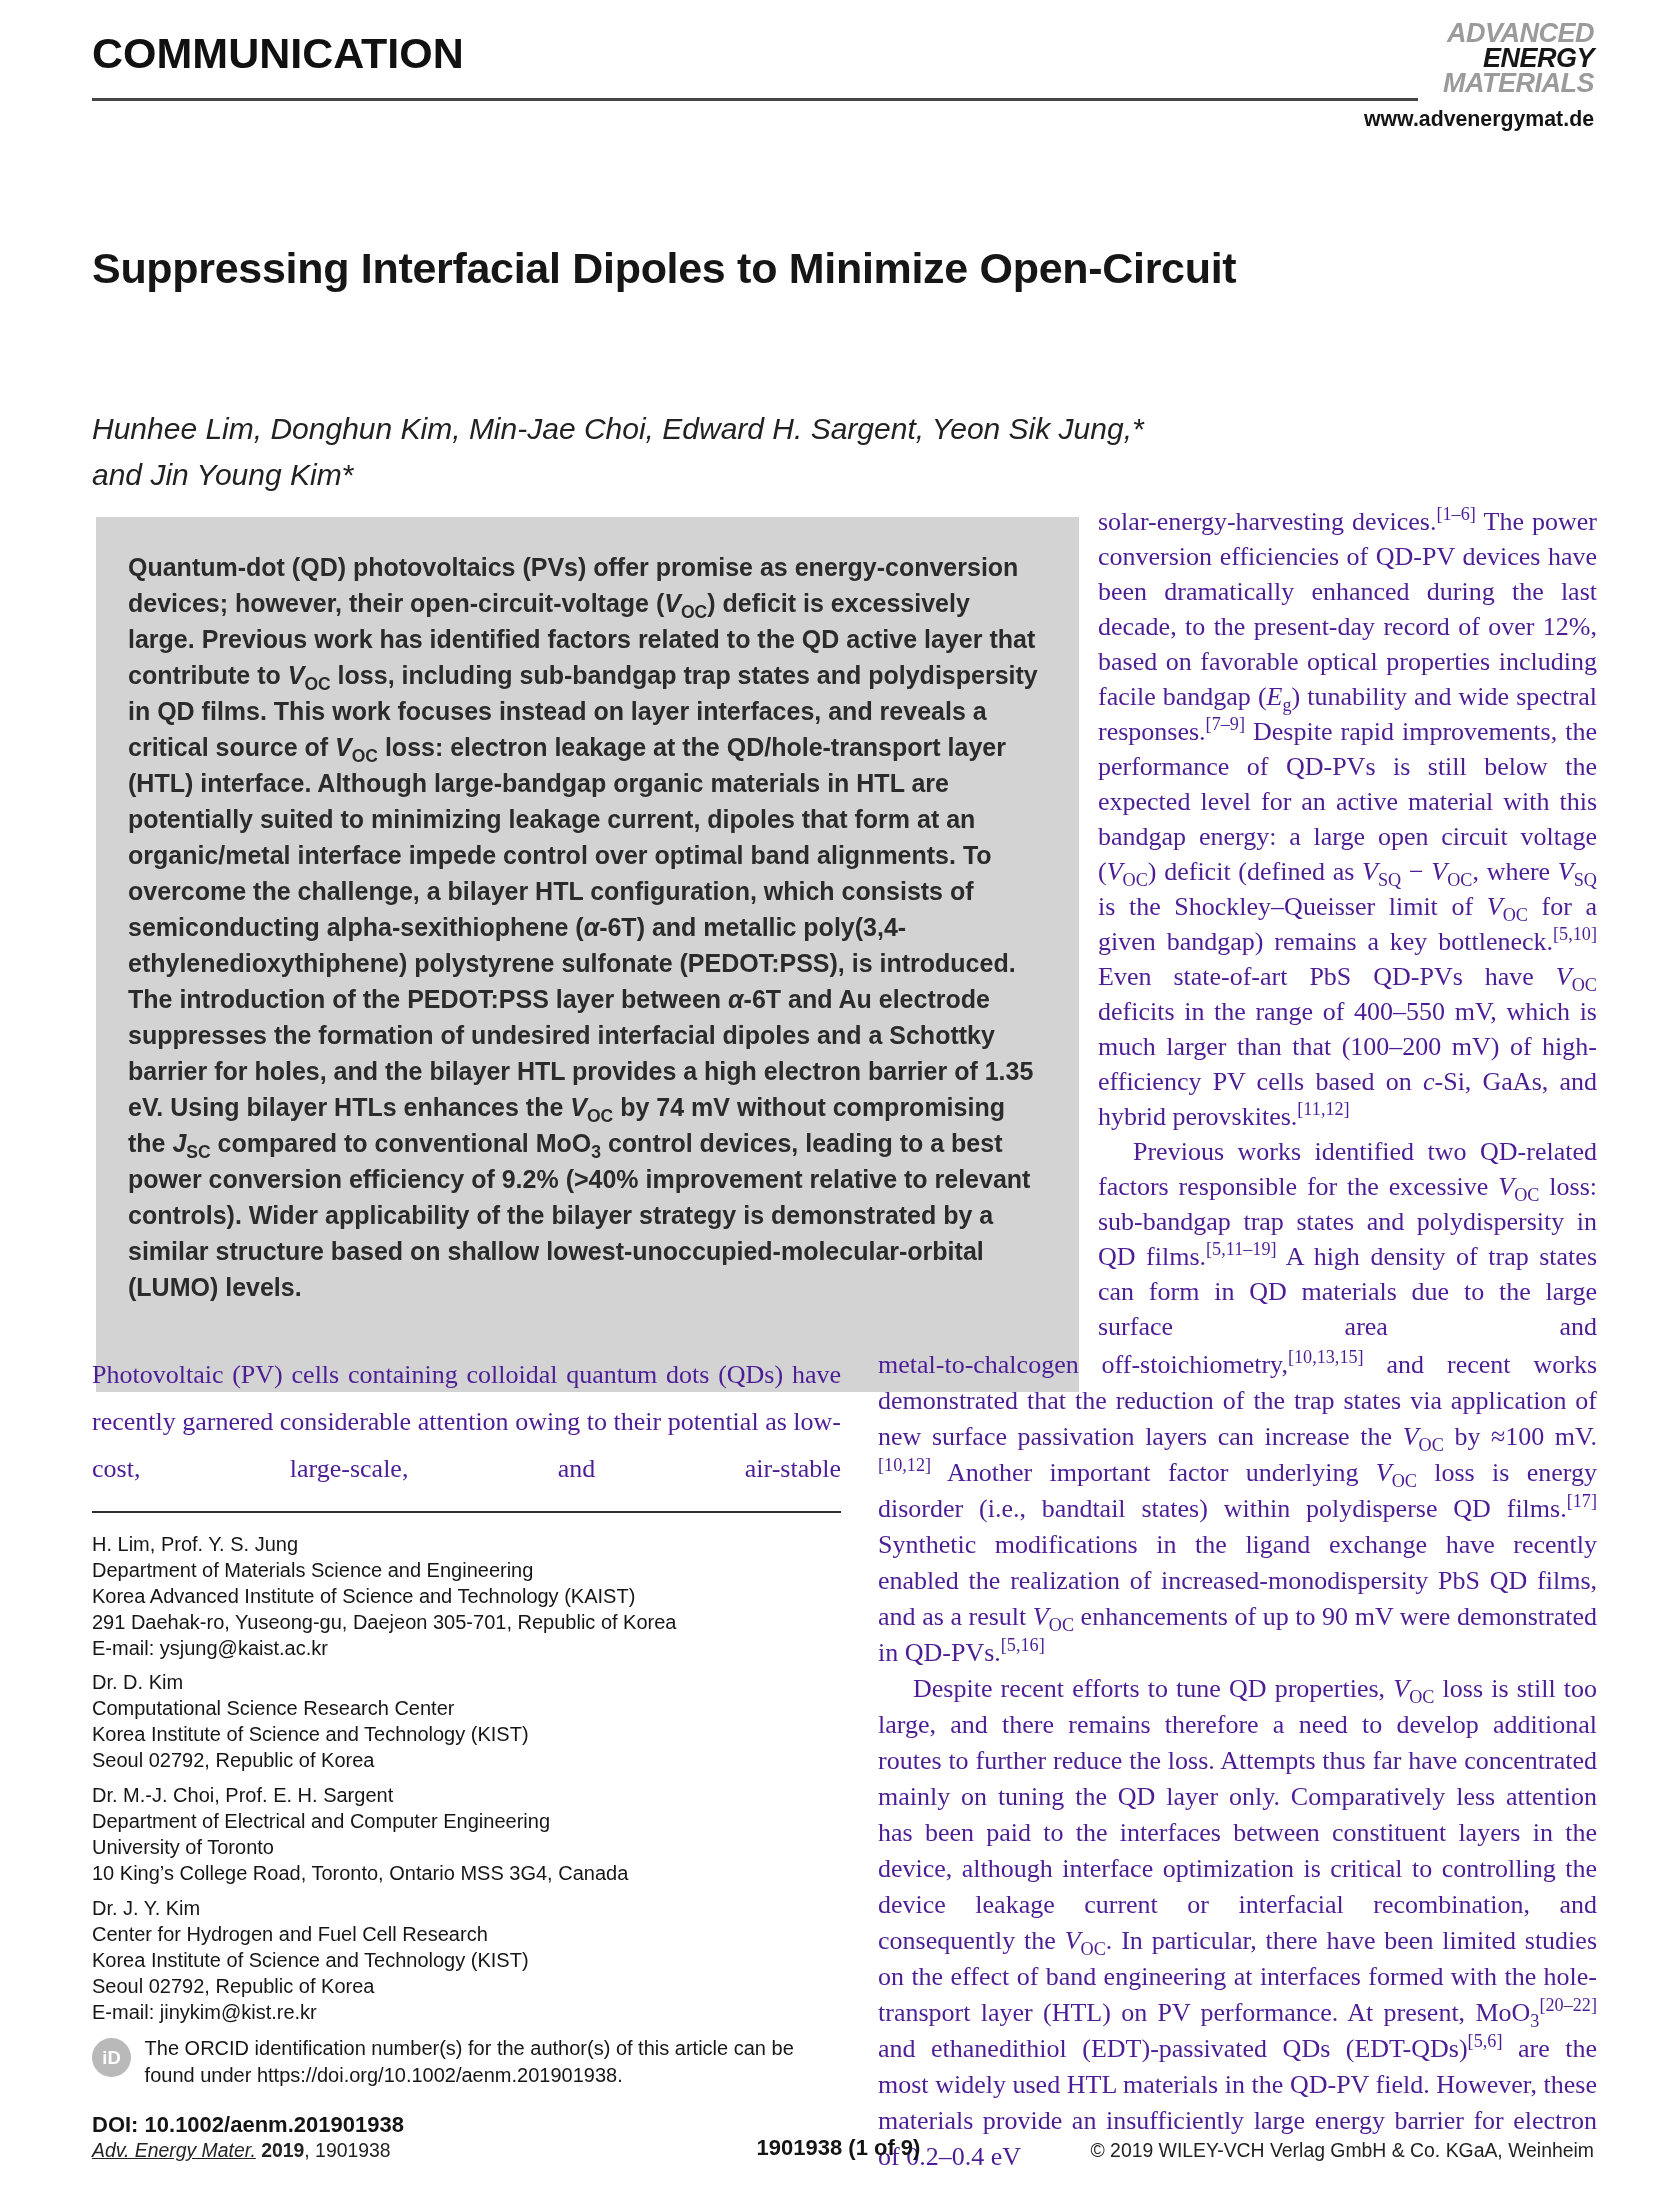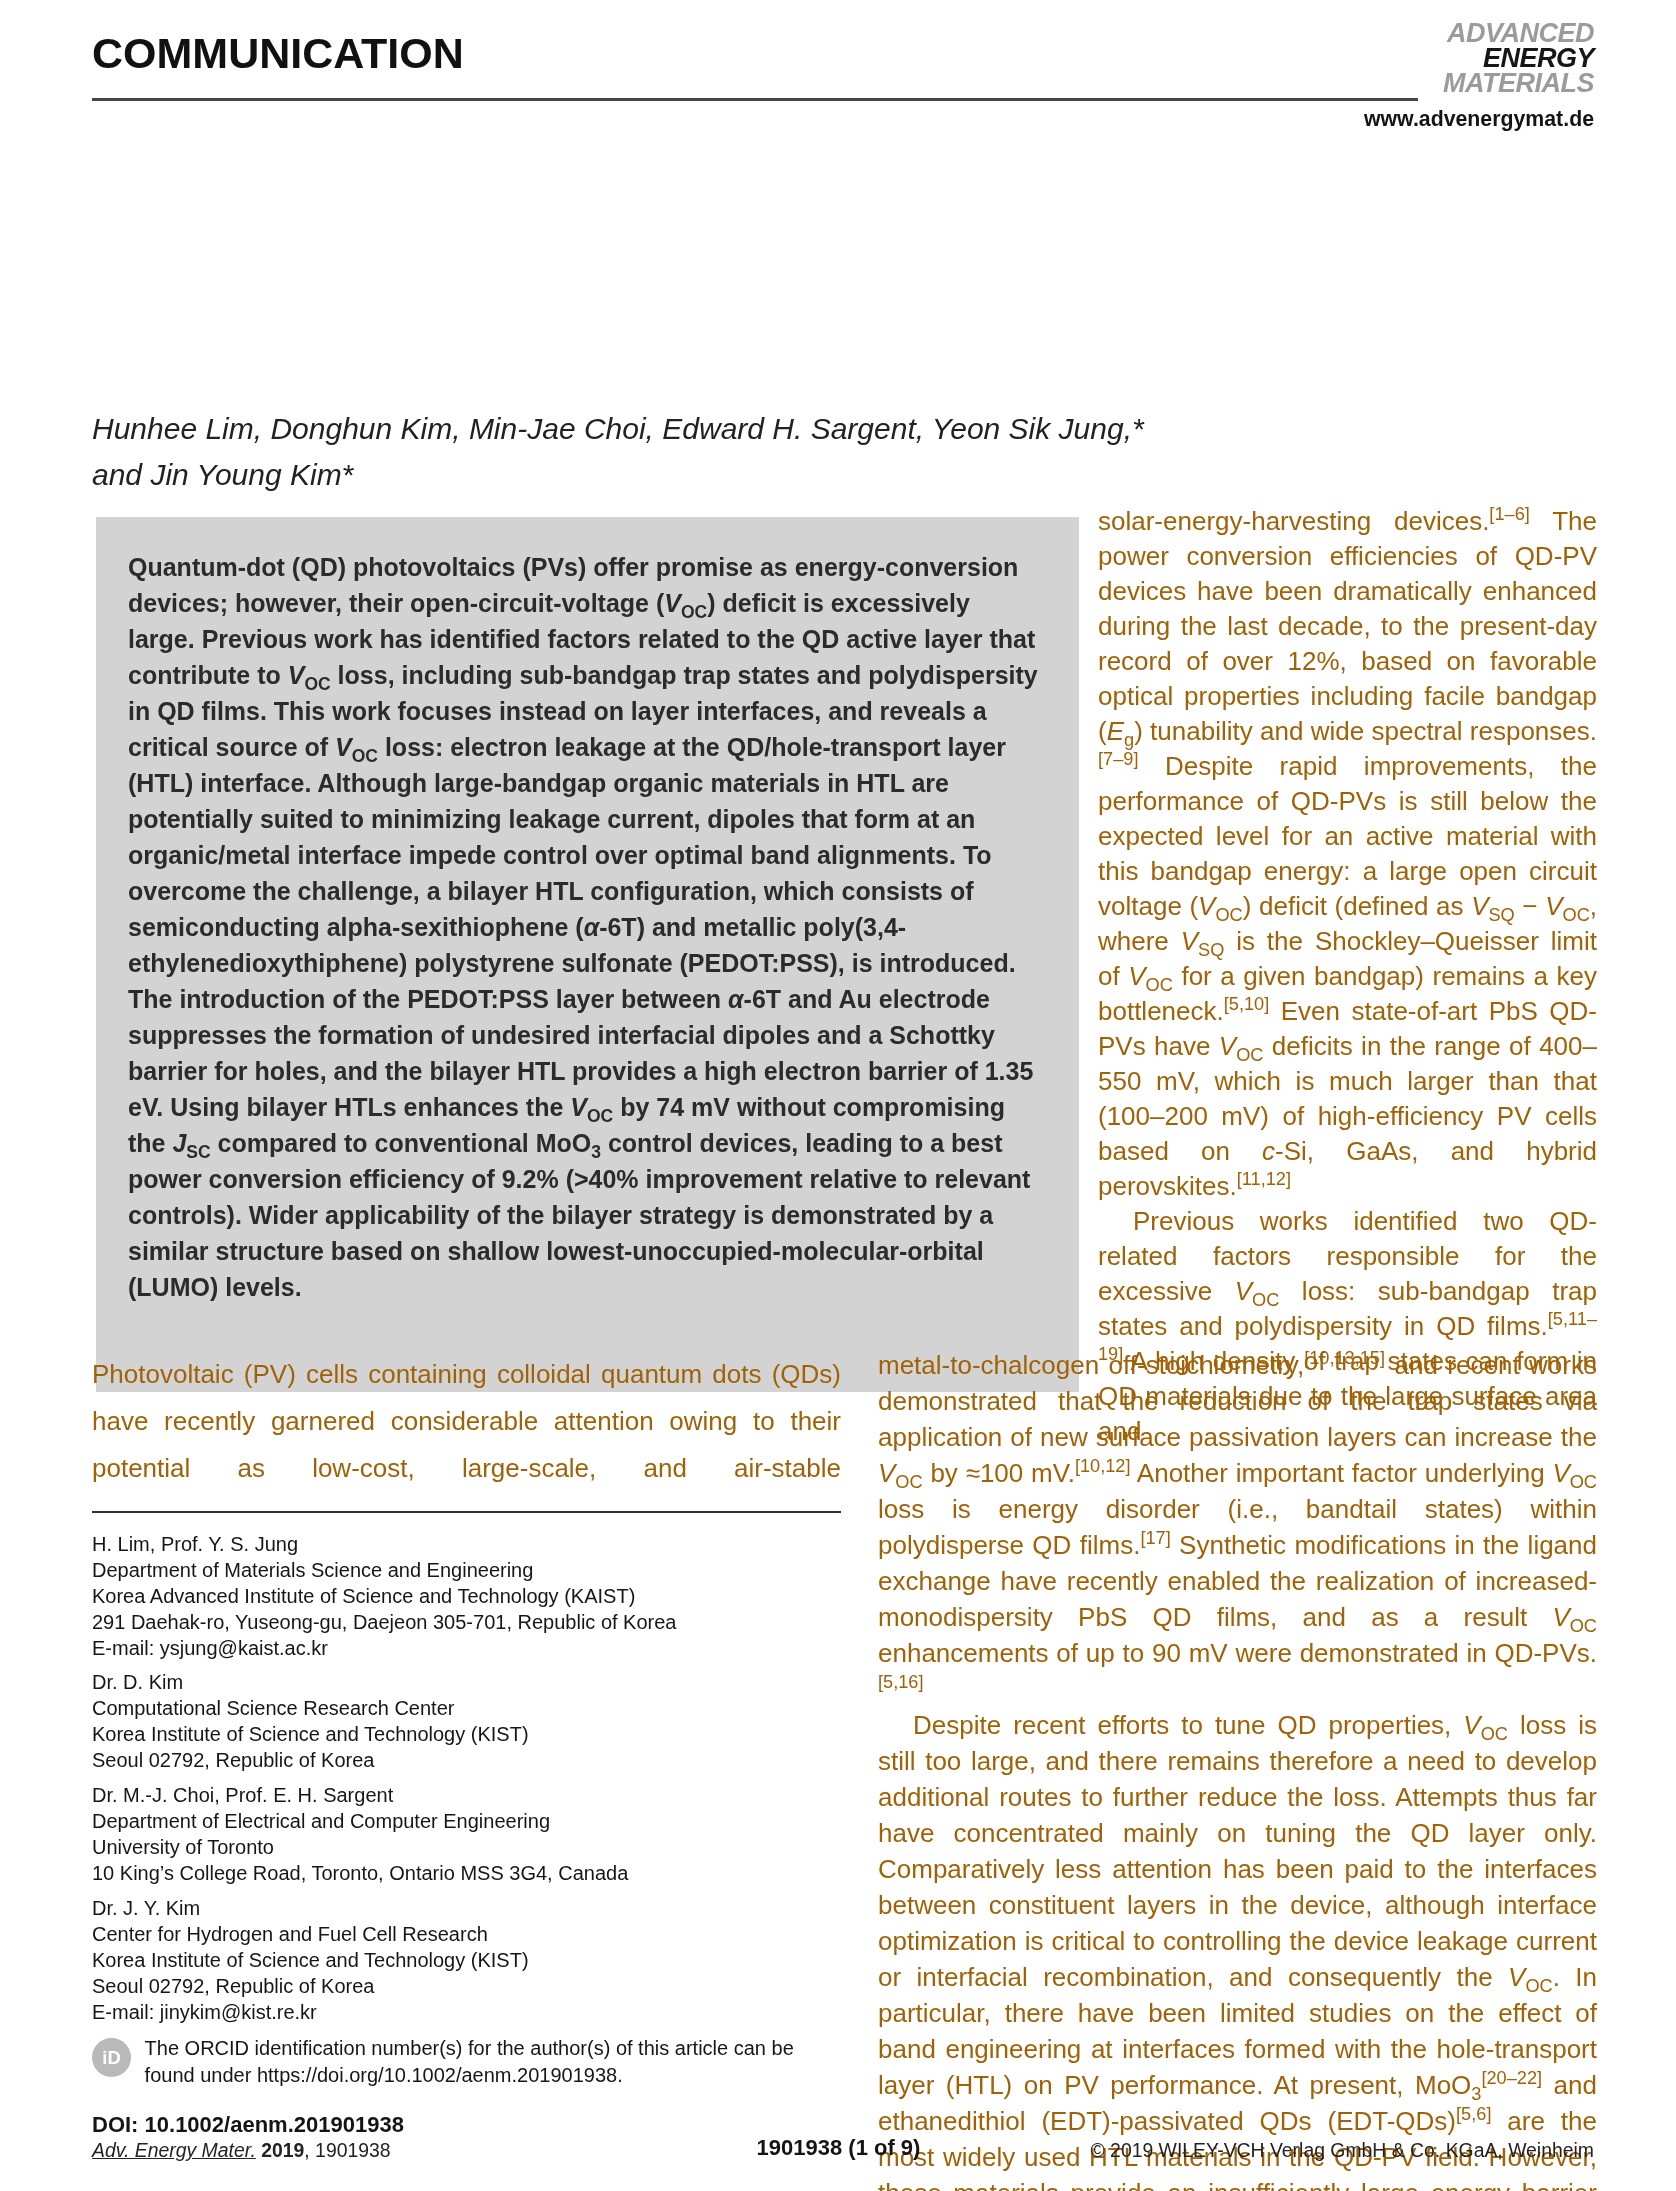--- a/index.html
+++ b/index.html
@@ -22,21 +22,21 @@
   .authors{position:absolute;left:92px;top:406px;width:1067px;font-size:30px;line-height:46px;
            font-style:italic;color:#222;}
 
   
   .abstract{position:absolute;left:96px;top:517px;width:983px;height:875px;
             background:var(--abstract-bg,#d3d3d3);box-sizing:border-box;
             padding:32px 39px 0 32px;}
   .abstract p{margin:0;font-weight:bold;font-size:25px;line-height:36px;color:#2b2b2b;}
 
   
-  .serif{font-family:Liberation Sans, sans-serif;font-size:26px;color:#a16207;text-align:justify;}
+  .serif{font-family:Liberation Serif, serif;font-size:26px;color:#4c1d95;text-align:justify;}
   .rc-top{position:absolute;left:1098px;top:504px;width:499px;}
   .rc-top p{margin:0;line-height:35px;}
   .rc-bottom{position:absolute;left:878px;top:1347px;width:719px;}
   .rc-bottom p{margin:0;line-height:36px;}
   .lc-bottom{position:absolute;left:92px;top:1351px;width:749px;}
   .intro{margin:0;line-height:47px;}
   p.indent{text-indent:35px;}
   .justify-last{text-align-last:justify;}
   sub,sup{line-height:0;font-size:70%;}
 
@@ -66,20 +66,21 @@
   <div class="masthead">COMMUNICATION</div>
   <div class="logo">
     <div class="gray">ADVANCED</div>
     <div class="black">ENERGY</div>
     <div class="gray">MATERIALS</div>
   </div>
   <div class="header-rule"></div>
   <div class="website">www.advenergymat.de</div>
 
   <div class="title">
+    <div>Suppressing Interfacial Dipoles to Minimize Open-Circuit</div>
   </div>
   <div class="authors">Hunhee Lim, Donghun Kim, Min-Jae Choi, Edward H. Sargent, Yeon Sik Jung,* and Jin Young Kim*</div>
 
   <div class="abstract">
     <p>Quantum-dot (QD) photovoltaics (PVs) offer promise as energy-conversion devices; however, their open-circuit-voltage (<i>V</i><sub>OC</sub>) deficit is excessively large. Previous work has identified factors related to the QD active layer that contribute to <i>V</i><sub>OC</sub> loss, including sub-bandgap trap states and polydispersity in QD films. This work focuses instead on layer interfaces, and reveals a critical source of <i>V</i><sub>OC</sub> loss: electron leakage at the QD/hole-transport layer (HTL) interface. Although large-bandgap organic materials in HTL are potentially suited to minimizing leakage current, dipoles that form at an organic/metal interface impede control over optimal band alignments. To overcome the challenge, a bilayer HTL configuration, which consists of semiconducting alpha-sexithiophene (<i>α</i>-6T) and metallic poly(3,4-ethylenedioxythiphene) polystyrene sulfonate (PEDOT:PSS), is introduced. The introduction of the PEDOT:PSS layer between <i>α</i>-6T and Au electrode suppresses the formation of undesired interfacial dipoles and a Schottky barrier for holes, and the bilayer HTL provides a high electron barrier of 1.35 eV. Using bilayer HTLs enhances the <i>V</i><sub>OC</sub> by 74 mV without compromising the <i>J</i><sub>SC</sub> compared to conventional MoO<sub>3</sub> control devices, leading to a best power conversion efficiency of 9.2% (&gt;40% improvement relative to relevant controls). Wider applicability of the bilayer strategy is demonstrated by a similar structure based on shallow lowest-unoccupied-molecular-orbital (LUMO) levels.</p>
   </div>
 
   <div class="rc-top serif">
     <p>solar-energy-harvesting devices.<sup>[1–6]</sup> The power conversion efficiencies of QD-PV devices have been dramatically enhanced during the last decade, to the present-day record of over 12%, based on favorable optical properties including facile bandgap (<i>E</i><sub>g</sub>) tunability and wide spectral responses.<sup>[7–9]</sup> Despite rapid improvements, the performance of QD-PVs is still below the expected level for an active material with this bandgap energy: a large open circuit voltage (<i>V</i><sub>OC</sub>) deficit (defined as <i>V</i><sub>SQ</sub> − <i>V</i><sub>OC</sub>, where <i>V</i><sub>SQ</sub> is the Shockley–Queisser limit of <i>V</i><sub>OC</sub> for a given bandgap) remains a key bottleneck.<sup>[5,10]</sup> Even state-of-art PbS QD-PVs have <i>V</i><sub>OC</sub> deficits in the range of 400–550 mV, which is much larger than that (100–200 mV) of high-efficiency PV cells based on <i>c</i>-Si, GaAs, and hybrid perovskites.<sup>[11,12]</sup></p>
     <p class="indent justify-last">Previous works identified two QD-related factors responsible for the excessive <i>V</i><sub>OC</sub> loss: sub-bandgap trap states and polydispersity in QD films.<sup>[5,11–19]</sup> A high density of trap states can form in QD materials due to the large surface area and</p>

